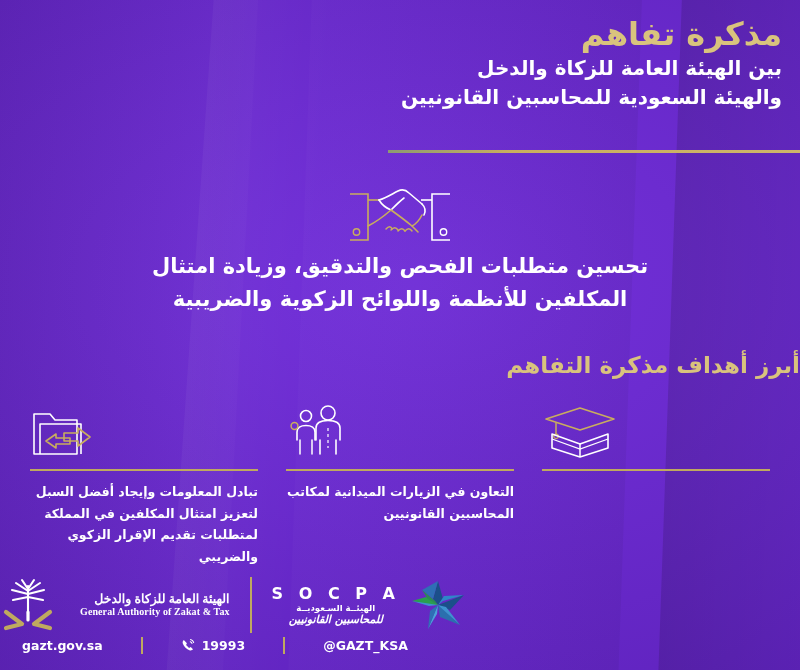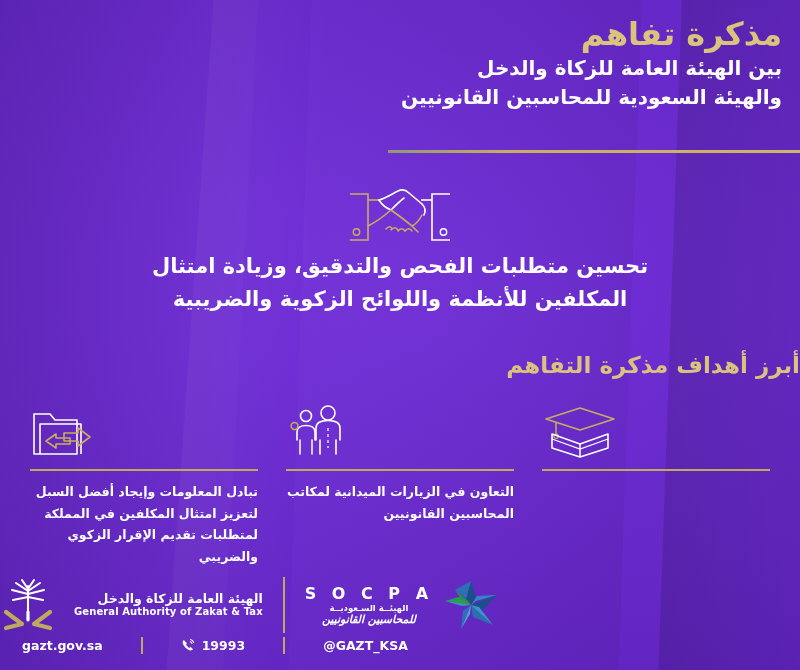--- a/index.html
+++ b/index.html
@@ -67,21 +67,21 @@
     color:#fff;font-size:12.5px;line-height:1.72;font-weight:600;
     text-align:right;
   }
 
   
   .logos{
     position:absolute;top:566px;left:0;right:0;height:78px;
     display:flex;flex-direction:row-reverse;align-items:center;justify-content:flex-start;
     padding-right:18px;gap:0;
   }
-  .logo-gazt{display:flex;flex-direction:row-reverse;align-items:center;gap:18px;}
+  .logo-gazt{display:flex;flex-direction:row-reverse;align-items:center;gap:24px;font-family:Liberation Serif, serif;}
   .gazt-words{text-align:right;line-height:1.12;}
   .gazt-ar{color:#fff;font-size:12.5px;font-weight:700;white-space:nowrap;}
   .gazt-en{color:#fff;font-size:10px;font-weight:700;white-space:nowrap;letter-spacing:.1px;}
   .logo-sep{width:2px;height:56px;background:#bfa95f;margin:0 20px;}
   .logo-socpa{display:flex;flex-direction:row-reverse;align-items:center;gap:10px;}
   .socpa-words{text-align:center;line-height:1.2;}
   .socpa-en{color:#fff;font-size:16px;font-weight:700;letter-spacing:5px;}
   .socpa-ar1{color:#fff;font-size:8.5px;font-weight:700;letter-spacing:.4px;}
   .socpa-ar2{color:#fff;font-size:11px;font-weight:700;letter-spacing:.4px;font-style:italic;}
 

